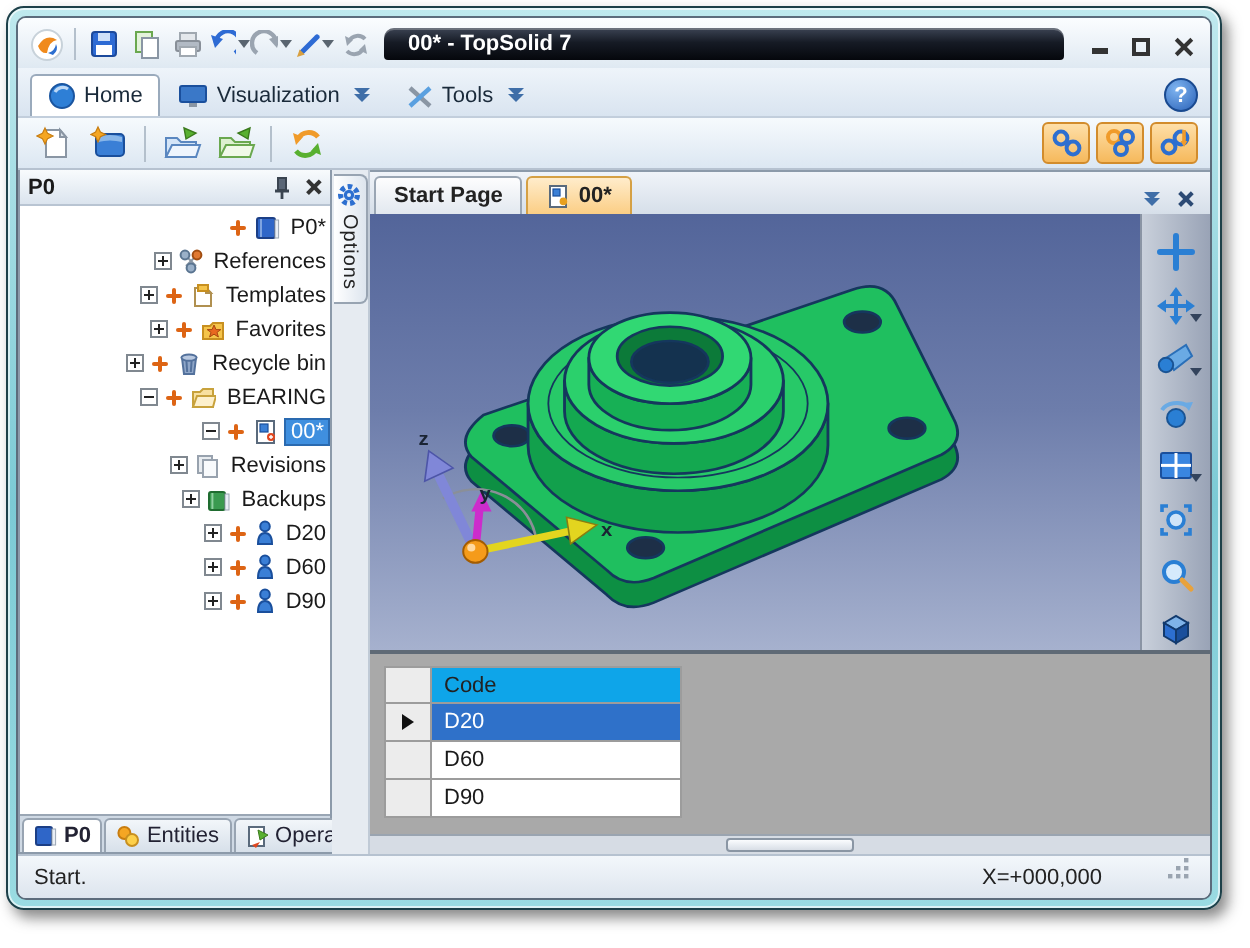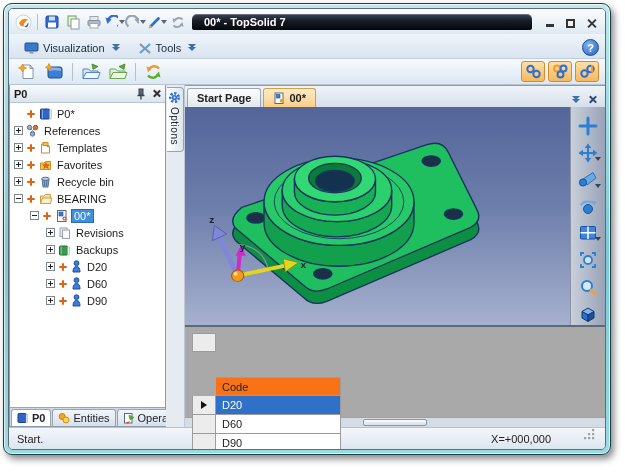--- a/index.html
+++ b/index.html
@@ -62,21 +62,21 @@
   
   .lpanel { width:157px; flex:0 0 auto; display:flex; flex-direction:column; background:#fff;
             border:1px solid #8c9aaa; border-top:none; }
   .lp-head { height:18px; background:linear-gradient(180deg,#f8fbfd,#dbe4ee); border-bottom:1px solid #b8c4d2;
              display:flex; align-items:center; padding:0 4px; font-weight:bold; }
   .lp-head .sp { flex:1; }
   .lp-x { position:relative; width:9px; height:9px; margin-left:6px; }
   .lp-x::before,.lp-x::after { content:""; position:absolute; left:4px; top:0; width:1.6px; height:9px; background:#333; }
   .lp-x::before { transform:rotate(45deg);} .lp-x::after { transform:rotate(-45deg);}
   .tree { flex:1; overflow:hidden; padding-top:2px; }
-  .trow { height:17px; display:flex; align-items:center; gap:3px; white-space:nowrap; }
+  .trow { height:17px; display:flex; align-items:center; gap:3px; white-space:nowrap;justify-content:flex-end; }
   .exp { width:9px; height:9px; border:1px solid #808890; background:#fff; position:relative; flex:0 0 auto; }
   .exp::before { content:""; position:absolute; left:1px; top:3px; width:5px; height:1px; background:#222; }
   .exp.plus::after { content:""; position:absolute; left:3px; top:1px; width:1px; height:5px; background:#222; }
   .tcross { position:relative; width:10px; height:10px; flex:0 0 auto; }
   .tcross::before { content:""; position:absolute; left:1px; top:4px; width:8px; height:2px; background:#dd6414; border-radius:1px; }
   .tcross::after  { content:""; position:absolute; left:4px; top:1px; width:2px; height:8px; background:#dd6414; border-radius:1px; }
   .ticon { flex:0 0 auto; }
   .tlabel { padding:0 2px; }
   .tlabel.sel { background:#3f8fdf; color:#fff; border:1px solid #2a6ab0; }
   .lp-tabs { height:19px; display:flex; align-items:stretch; background:#cfd9e4; border-top:1px solid #9aa6b4; padding:1px 1px 0 1px; gap:1px; }
@@ -110,22 +110,22 @@
             border-left:1px solid #8a94a4; display:flex; flex-direction:column; align-items:center; padding-top:8px; gap:5px; }
   .rt-icon { width:24px; height:22px; display:flex; align-items:center; justify-content:center; position:relative; }
   .rt-caret { position:absolute; right:-1px; bottom:3px; width:0; height:0; border-left:3px solid transparent;
               border-right:3px solid transparent; border-top:4px solid #33435c; }
 
   
   .bpanel { height:92px; flex:0 0 auto; background:#a9a9a9; border-top:2px solid #5f6a76; position:relative; }
   .grid { position:absolute; left:7px; top:6px; font-size:11px; }
   .g-row { display:flex; }
   .g-corner { width:24px; height:19px; background:#ececec; border:1px solid #9c9c9c; }
-  .g-col { width:125px; height:19px; background:#f97316; border:1px solid #9c9c9c; border-left:none;
-           display:flex; align-items:center; padding:0 6px; color:#222;margin-top:44px; }
+  .g-col { width:125px; height:19px; background:#0ea5e9; border:1px solid #9c9c9c; border-left:none;
+           display:flex; align-items:center; padding:0 6px; color:#222; }
   .g-rowhdr { width:24px; height:19px; background:#ececec; border:1px solid #9c9c9c; border-top:none;
               display:flex; align-items:center; justify-content:center; }
   .g-cell { width:125px; height:19px; background:#fff; border:1px solid #9c9c9c; border-left:none; border-top:none;
             display:flex; align-items:center; padding:0 6px; }
   .g-cell.sel { background:#2f71c9; color:#fff; }
   .rowarrow { width:0; height:0; border-top:4px solid transparent; border-bottom:4px solid transparent; border-left:6px solid #111; }
 
   .hscroll { height:10px; flex:0 0 auto; background:#d6dce4; border-top:1px solid #9aa4b0;
              display:flex; align-items:center; justify-content:center; }
   .hthumb { width:64px; height:7px; background:linear-gradient(180deg,#fafcfe,#d8dee6);
@@ -212,20 +212,27 @@
       <span class="wbtn">
             <span class="wb-max"></span>
           </span>
       <span class="wbtn">
             <span class="wb-close"></span>
           </span>
     </div>
   </div>
 
   <div class="ribbonrow">
+    <div class="rtab active">
+      <svg width="14" height="14">
+            <circle cx="7" cy="7" r="6" fill="#2e7fd6" stroke="#1a55a0"></circle>
+            <path d="M3.5 5 A4.5 4.5 0 0 1 10 3.5" stroke="#bcd8f6" stroke-width="1.6" fill="none"></path>
+          </svg>
+      <span>Home</span>
+    </div>
     <div class="rtab">
       <svg width="15" height="12">
             <rect x="1" y="1" width="13" height="8" rx="1" fill="#3a78c8" stroke="#1a4f9c"></rect>
             <rect x="5.5" y="9.5" width="4" height="2" fill="#8a96a4"></rect>
           </svg>
       <span>Visualization</span>
       <span class="dblchev">
             <i></i>
             <i></i>
           </span>

